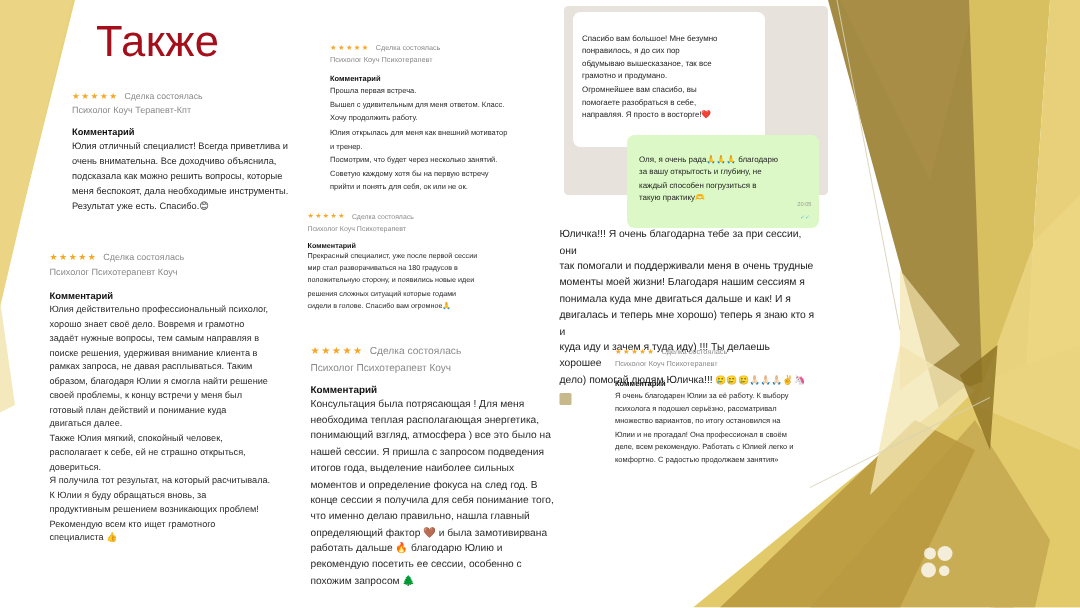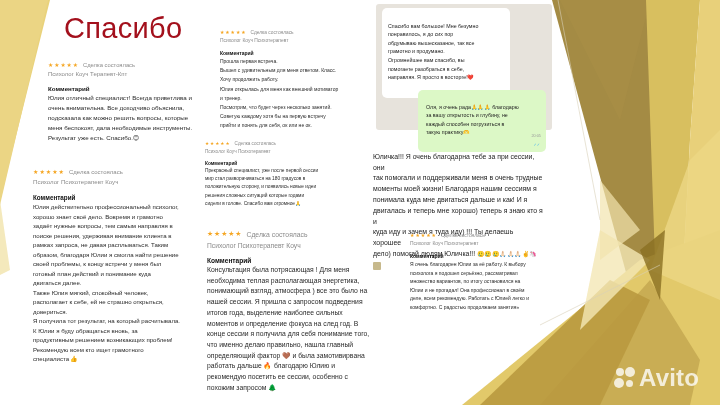--- a/index.html
+++ b/index.html
@@ -127,21 +127,21 @@
   <polygon points="600,180 640,230 600,260" fill="#f2e4ae" opacity="0.7"></polygon>
   <polygon points="650,270 690,160 720,130 720,300" fill="#ecd785" opacity="0.8"></polygon>
   <polygon points="640,250 665,230 660,300" fill="#8a6f22" opacity="0.8"></polygon>
 
   <line x1="558" y1="0" x2="600" y2="220" stroke="#d8d0b8" stroke-width="0.6"></line>
   <line x1="540" y1="325" x2="660" y2="265" stroke="#d8d0b8" stroke-width="0.6"></line>
 
   <polygon points="0,200 0,275 10,270" fill="#f0e0a0" opacity="0.7"></polygon>
 </svg>
 
-<div class="title">Спасибо</div>
+<div class="title">Также</div>
 
 <div class="review" id="r1">
   <div class="stars-row">
     <span class="stars">★★★★★</span>
     <span class="deal">Сделка состоялась</span>
   </div>
   <div class="role">Психолог Коуч Терапевт-Кпт</div>
   <div class="comment-label">Комментарий</div>
   <div class="comment-text">Юлия отличный специалист! Всегда приветлива и
 очень внимательна. Все доходчиво объяснила,
@@ -277,14 +277,13 @@
 комфортно. С радостью продолжаем занятия»</div>
 </div>
 
 <div class="watermark">
   <div class="dots">
     <span style="left:2px;top:1px;width:8px;height:8px;"></span>
     <span style="left:11px;top:0px;width:10px;height:10px;"></span>
     <span style="left:0px;top:11px;width:10px;height:10px;"></span>
     <span style="left:12px;top:13px;width:7px;height:7px;"></span>
   </div>
-  <span>Avito</span>
 </div>
 
 </body></html>

